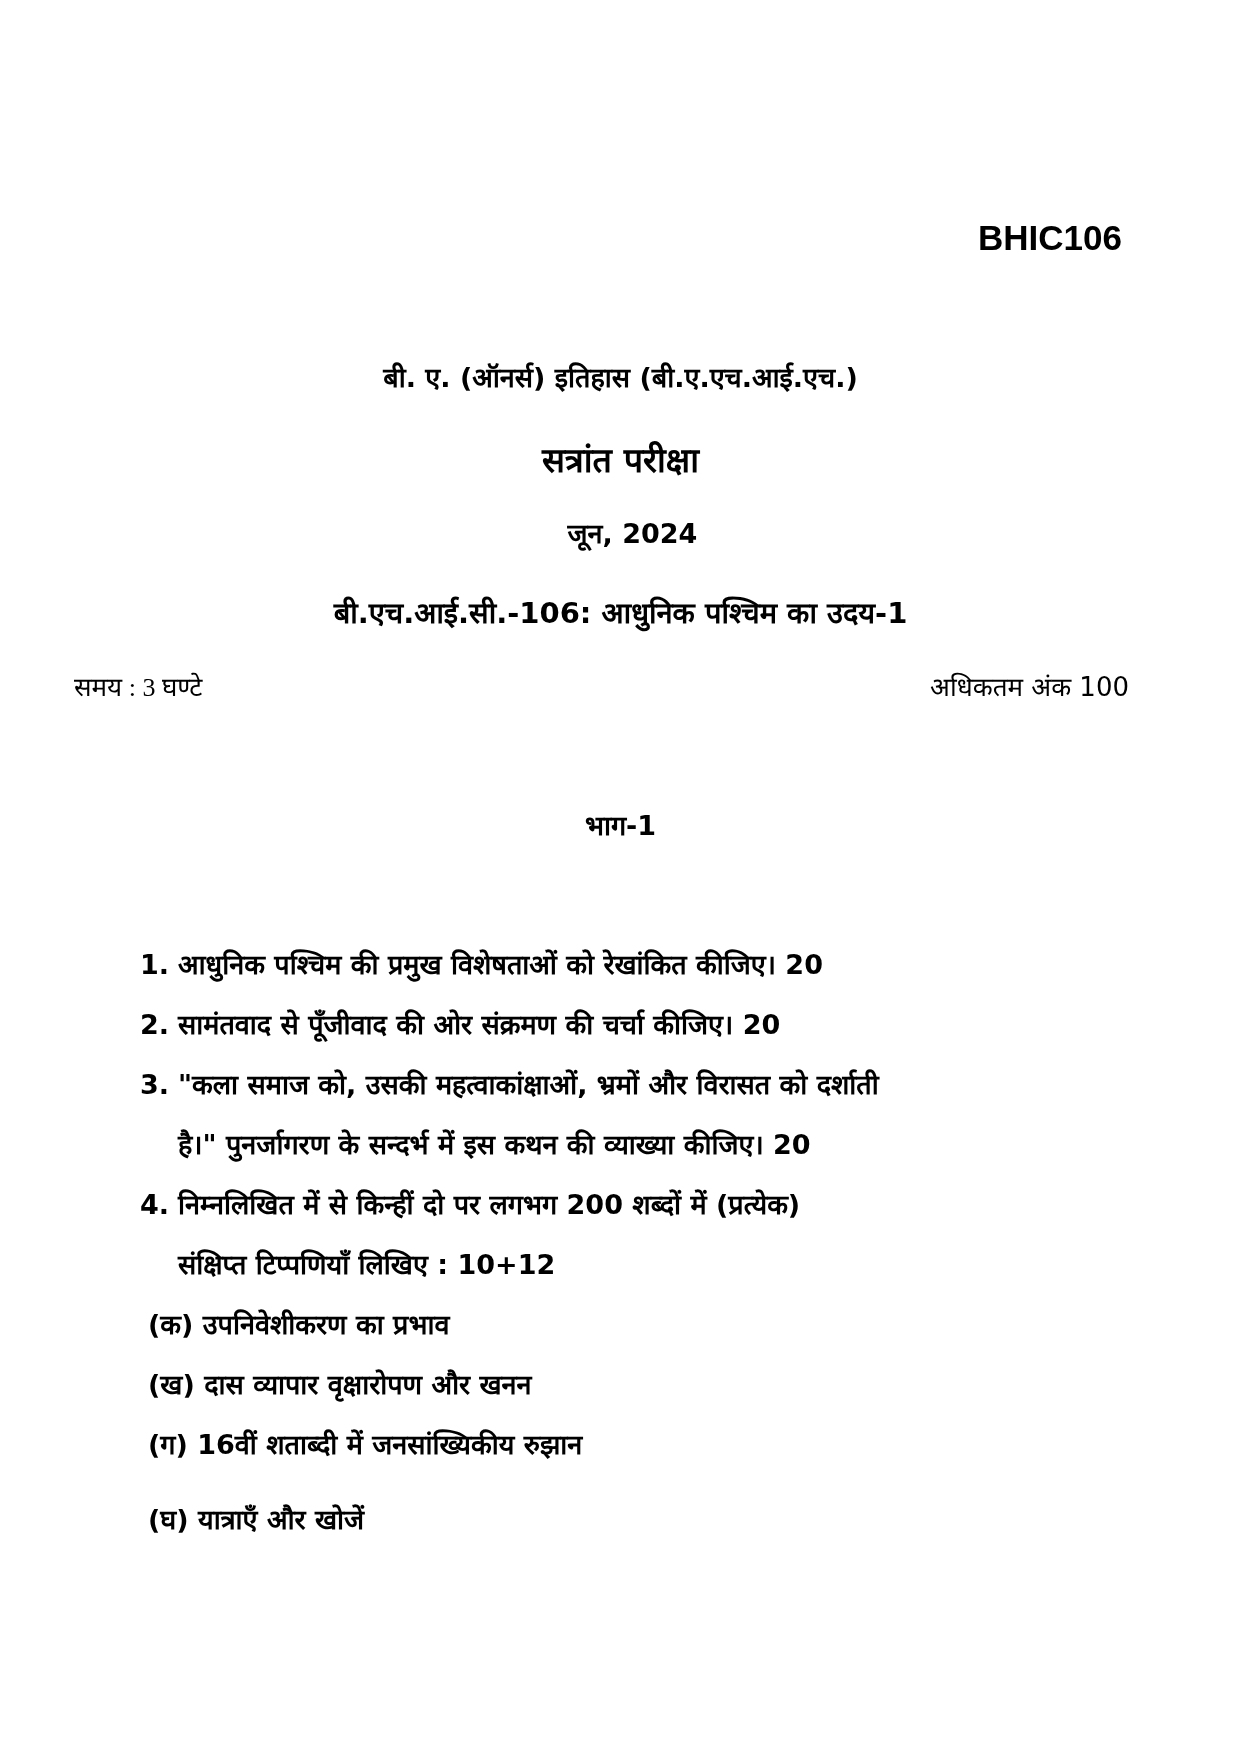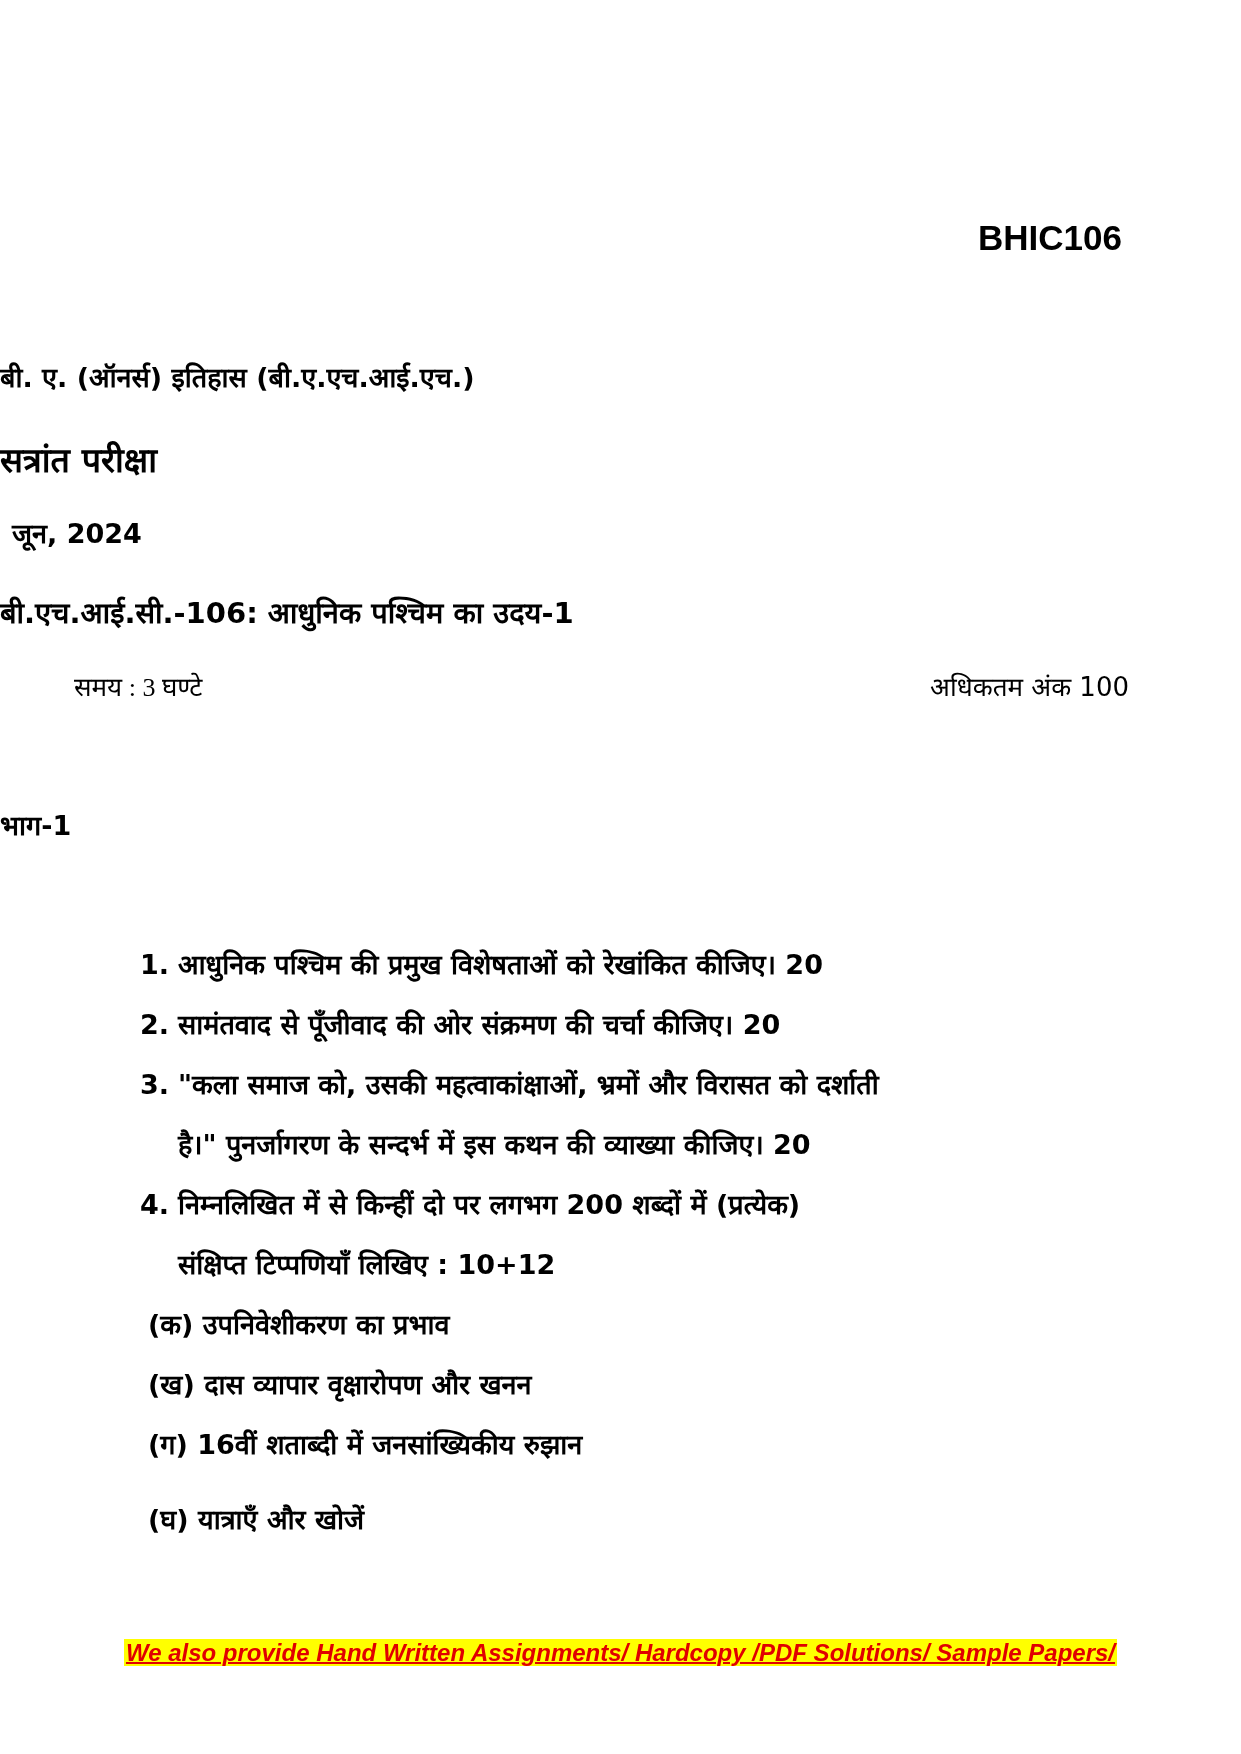--- a/index.html
+++ b/index.html
@@ -3,21 +3,21 @@
 <meta charset="utf-8">
 <style>
   html, body { margin: 0; padding: 0; background: #ffffff; }
   body {
     width: 1241px; height: 1754px; position: relative; overflow: hidden;
     font-family: "DejaVu Sans", "Liberation Sans", sans-serif; color: #000;
   }
   .abs { position: absolute; white-space: nowrap; }
   .bold { font-weight: bold; }
   .code { left: 978px; top: 218px; font-size: 35px; font-family: "Liberation Sans", sans-serif; font-weight: bold; }
-  .center { left: 0; width: 1241px; }
+  .center { left: 0; width: 1241px; text-align: center; }
   .h1 { top: 358px; font-size: 27px; }
   .h2 { top: 436px; font-size: 34px; }
   .h3 { top: 514px; font-size: 27px; margin-left: 12px; }
   .h4 { top: 592px; font-size: 29px; }
   .time { left: 74px; top: 668px; font-size: 26px; font-family: Liberation Serif, serif; }
   .marks { right: 112px; top: 668px; font-size: 26px; }
   .part { top: 806px; font-size: 27px; }
   .q { font-size: 27px; font-weight: bold; left: 140px; }
   .qnum { display: inline-block; width: 38px; }
   .cont { left: 178px; font-size: 27px; font-weight: bold; }
@@ -61,14 +61,14 @@
   <span class="qnum">4.</span><span>निम्नलिखित में से किन्हीं दो पर लगभग 200 शब्दों में (प्रत्येक)</span>
 </div>
 <div class="abs cont" style="top:1245px;">संक्षिप्त टिप्पणियाँ लिखिए : 10+12</div>
 
 <div class="abs sub" style="top:1305px;">(क) उपनिवेशीकरण का प्रभाव</div>
 <div class="abs sub" style="top:1365px;">(ख) दास व्यापार वृक्षारोपण और खनन</div>
 <div class="abs sub" style="top:1425px;">(ग) 16वीं शताब्दी में जनसांख्यिकीय रुझान</div>
 <div class="abs sub" style="top:1485px;margin-top:15px;">(घ) यात्राएँ और खोजें</div>
 
 <div class="abs footer">
-  <span>We also provide Hand Written Assignments/ Hardcopy /PDF Solutions/ Sample Papers/</span><br>
+  <br>
 </div>
 
 </body></html>

